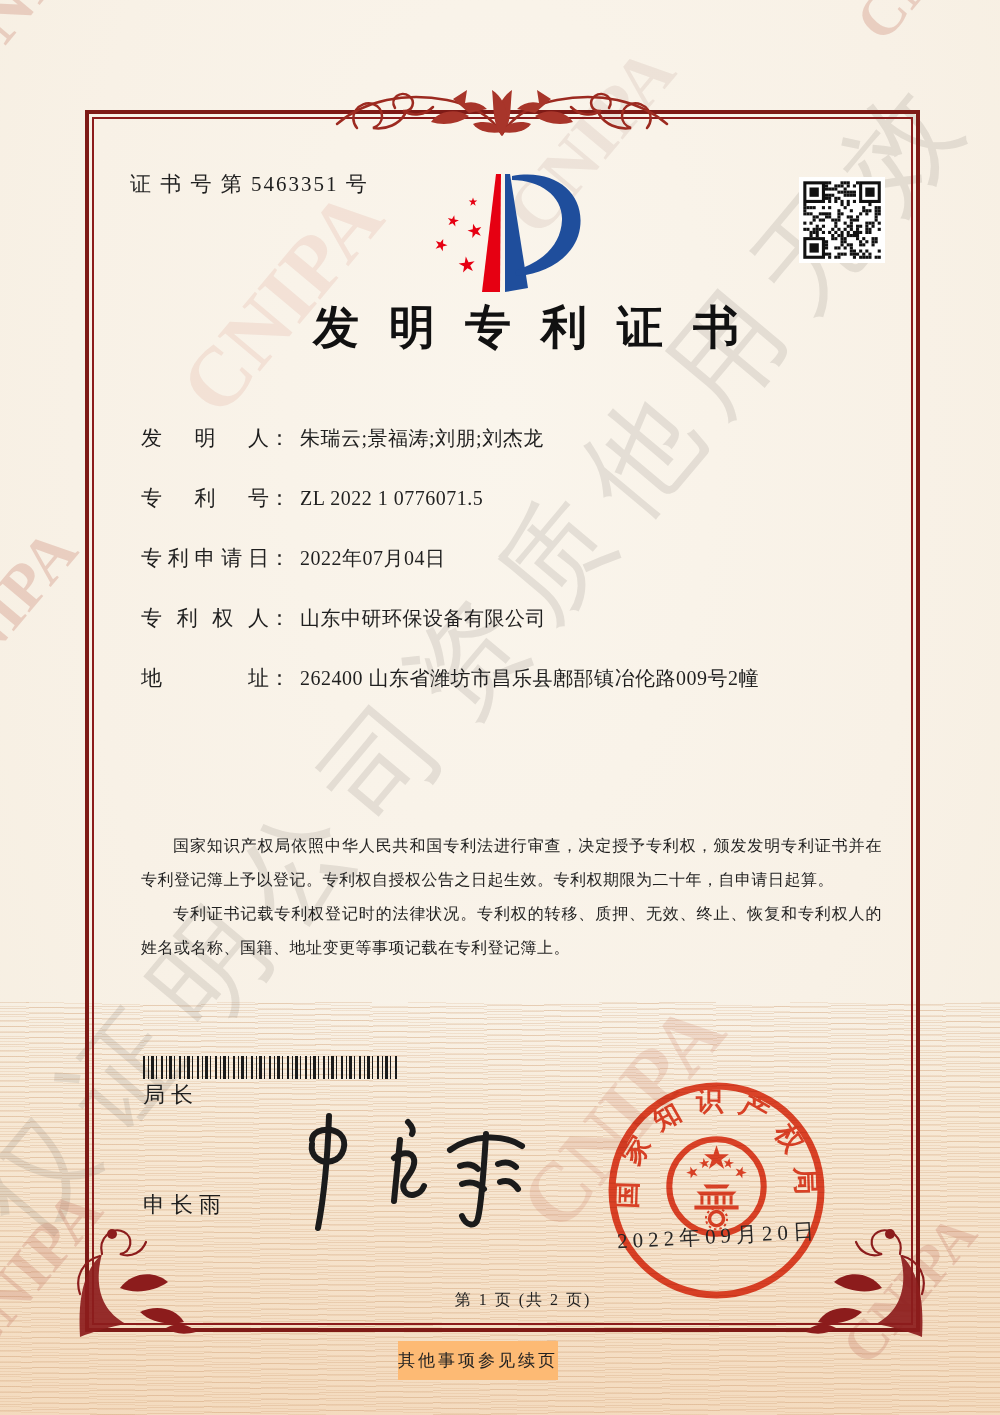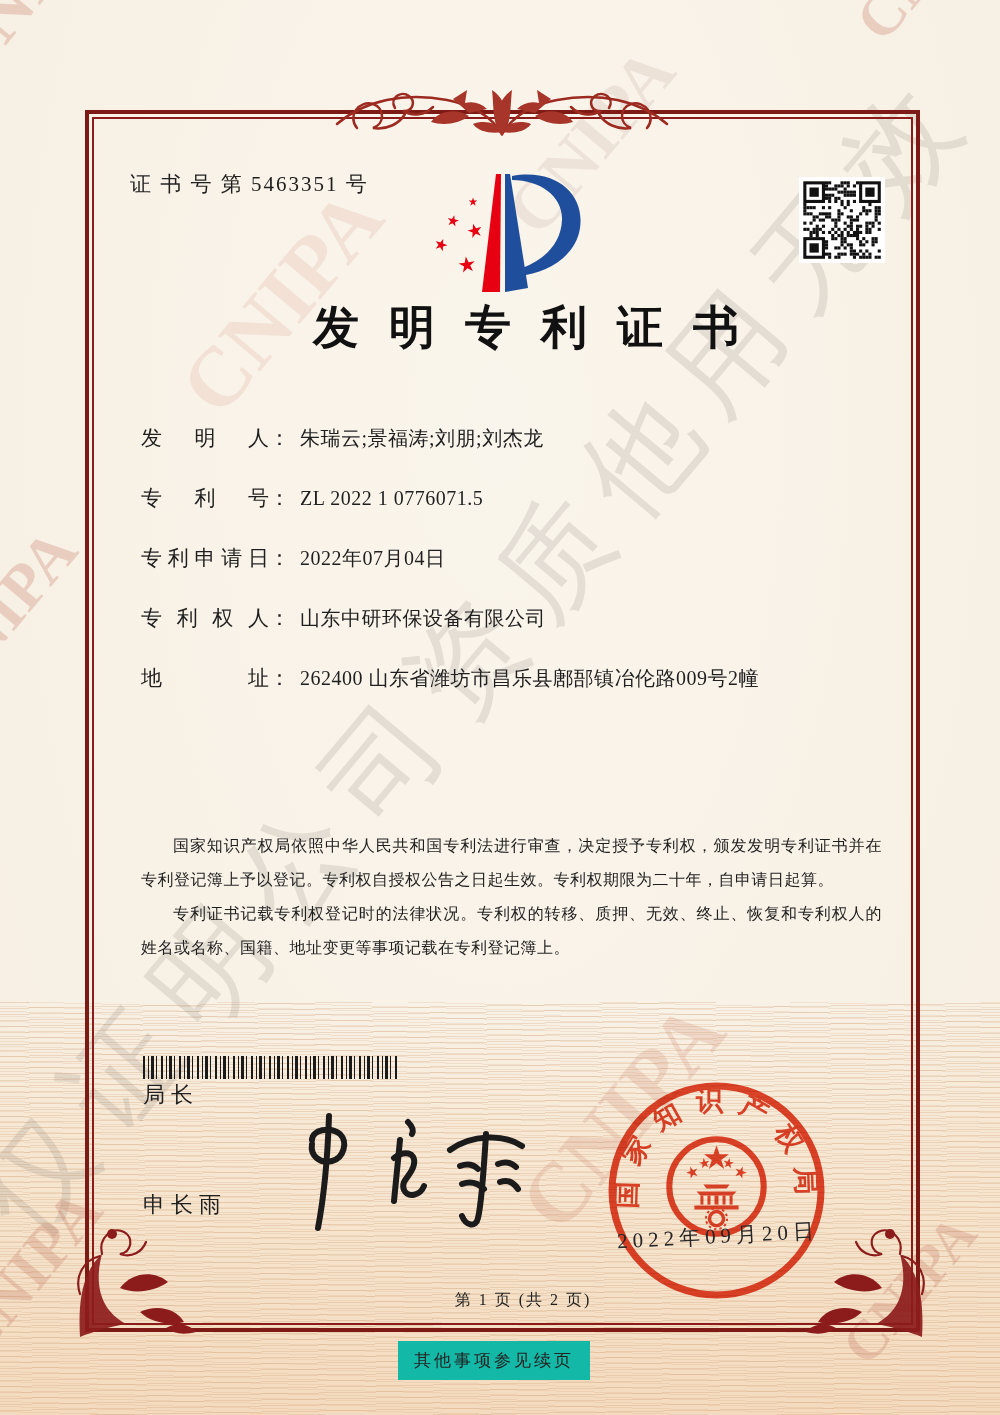--- a/index.html
+++ b/index.html
@@ -63,21 +63,21 @@
   .signer-title{left:143px;top:1080px;font-size:22px;letter-spacing:6px;}
   .signer-name{left:143px;top:1190px;font-size:22px;letter-spacing:6px;}
   .signature{left:282px;top:1106px;z-index:5;}
   .seal{left:604px;top:1078px;z-index:5;opacity:.93;mix-blend-mode:multiply;}
   .seal-date{
     left:617px;top:1222px;z-index:5;font-size:21px;letter-spacing:5px;color:#262626;
     transform:rotate(-3deg);
   }
   .page-num{left:0;top:1290px;width:950px;text-align:center;font-size:16px;letter-spacing:2px;padding-left:48px;}
   .foot-note{
-    left:398px;top:1341px;z-index:6;background:#14b8a6;padding:8px 16px;
+    left:398px;top:1341px;z-index:6;background:#fdba74;padding:8px 0;
     font-size:17px;letter-spacing:3px;color:#222;
   }
 </style>
 </head>
 <body>
 
 <div class="abs texture"></div>
 
 <div class="abs wm wm-main">仅证明公司资质他用无效</div>
 <div class="abs wm wm-cnipa wm-a">CNIPA</div>

